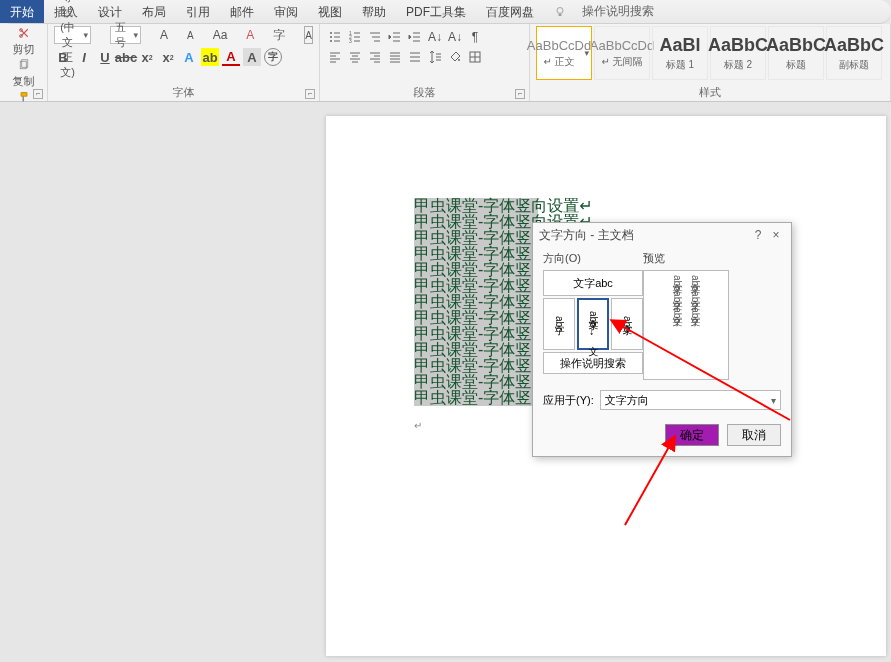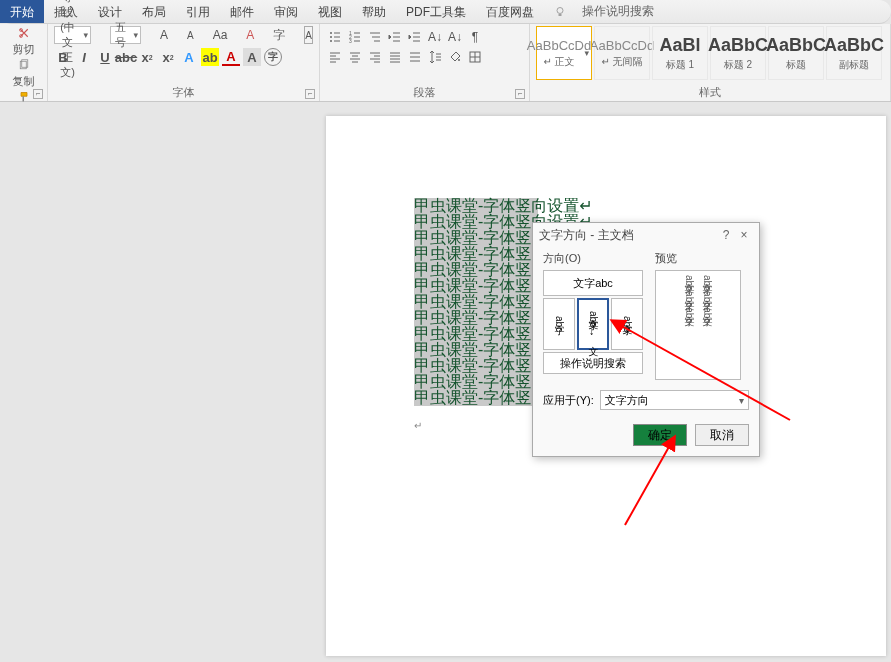--- a/index.html
+++ b/index.html
@@ -46,43 +46,43 @@
 .panel-left { position:absolute; left:0; top:102px; width:28px; font-size:11px; color:#666; text-align:center; }
 
 
 .doc-bg { position:absolute; left:0; top:102px; right:0; bottom:0; background:#e6e6e6; }
 .page { position:absolute; left:326px; top:116px; width:560px; height:540px; background:#fff; box-shadow:0 0 4px rgba(0,0,0,.2); }
 .sel-text { position:absolute; left:414px; top:198px; width:124px; }
 .sel-text .line { font-size:16px; line-height:16px; background:#c9c9c9; color:#14532d; white-space:nowrap; }
 .caret { position:absolute; left:414px; top:420px; font-size:10px; color:#888; }
 
 
-.dialog { position:absolute; left:532px; top:222px; width:228px; background:#f9f9f9; border:1px solid #aaa; box-shadow:2px 2px 8px rgba(0,0,0,.25); font-size:12px; }
+.dialog { position:absolute; left:532px; top:222px; width:260px; background:#f9f9f9; border:1px solid #aaa; box-shadow:2px 2px 8px rgba(0,0,0,.25); font-size:12px; }
 .dlg-title { height:24px; display:flex; align-items:center; padding:0 6px; justify-content:space-between; color:#444; }
 .dlg-title .tt { flex:1; }
 .dlg-title .q { width:18px; text-align:center; color:#666; }
 .dlg-title .x { width:18px; text-align:center; color:#666; }
 .dlg-body { padding:4px 10px 10px 10px; }
-.dlg-row { display:flex; gap:12px; }
+.dlg-row { display:flex; }
 .fieldset { }
 .fs-label { font-size:11px; color:#444; margin-bottom:4px; }
 .orient-grid { width:100px;text-align:center; }
 .orient-top { height:26px; border:1px solid #bbb; background:#fff; display:flex; align-items:center; justify-content:center; font-size:11px; }
 .orient-mid { display:flex; gap:2px; margin-top:2px; }
 .orient-cell { width:32px; height:52px; border:1px solid #bbb; background:#fff; display:flex; align-items:center; justify-content:center; font-size:10px; writing-mode:vertical-rl; }
 .orient-cell.active { border:2px solid #2b579a; }
 .orient-bot { height:22px; border:1px solid #bbb; background:#fff; margin-top:2px; display:flex; align-items:center; justify-content:center; font-size:11px; }
 .preview-box { width:86px; height:110px; border:1px solid #bbb; background:#fff; padding:4px; display:flex; gap:4px; justify-content:center; }
 .preview-col { writing-mode:vertical-rl; font-size:10px; color:#555; }
 .apply-row { display:flex; align-items:center; gap:6px; margin-top:10px; font-size:11px; }
 .apply-sel { flex:1; height:20px; border:1px solid #bbb; background:#fff; padding:0 4px; display:flex; align-items:center; position:relative; }
 .apply-sel::after { content:"▾"; position:absolute; right:4px; color:#666; font-size:10px; }
 .dlg-btns { display:flex; justify-content:flex-end; gap:8px; margin-top:14px; }
 .dlg-btn { width:54px; height:22px; border:1px solid #aaa; background:#efefef; font-size:12px; display:flex; align-items:center; justify-content:center; }
-.dlg-btn.primary { background:#15803d; border-color:#888; }
+.dlg-btn.primary { background:#a21caf; border-color:#888; }
 
 
 .arrow { position:absolute; pointer-events:none; }
 </style>
 </head>
 <body>
 
 <div class="tabs">
   <div class="tab active">开始</div>
   <div class="tab">插入</div>

